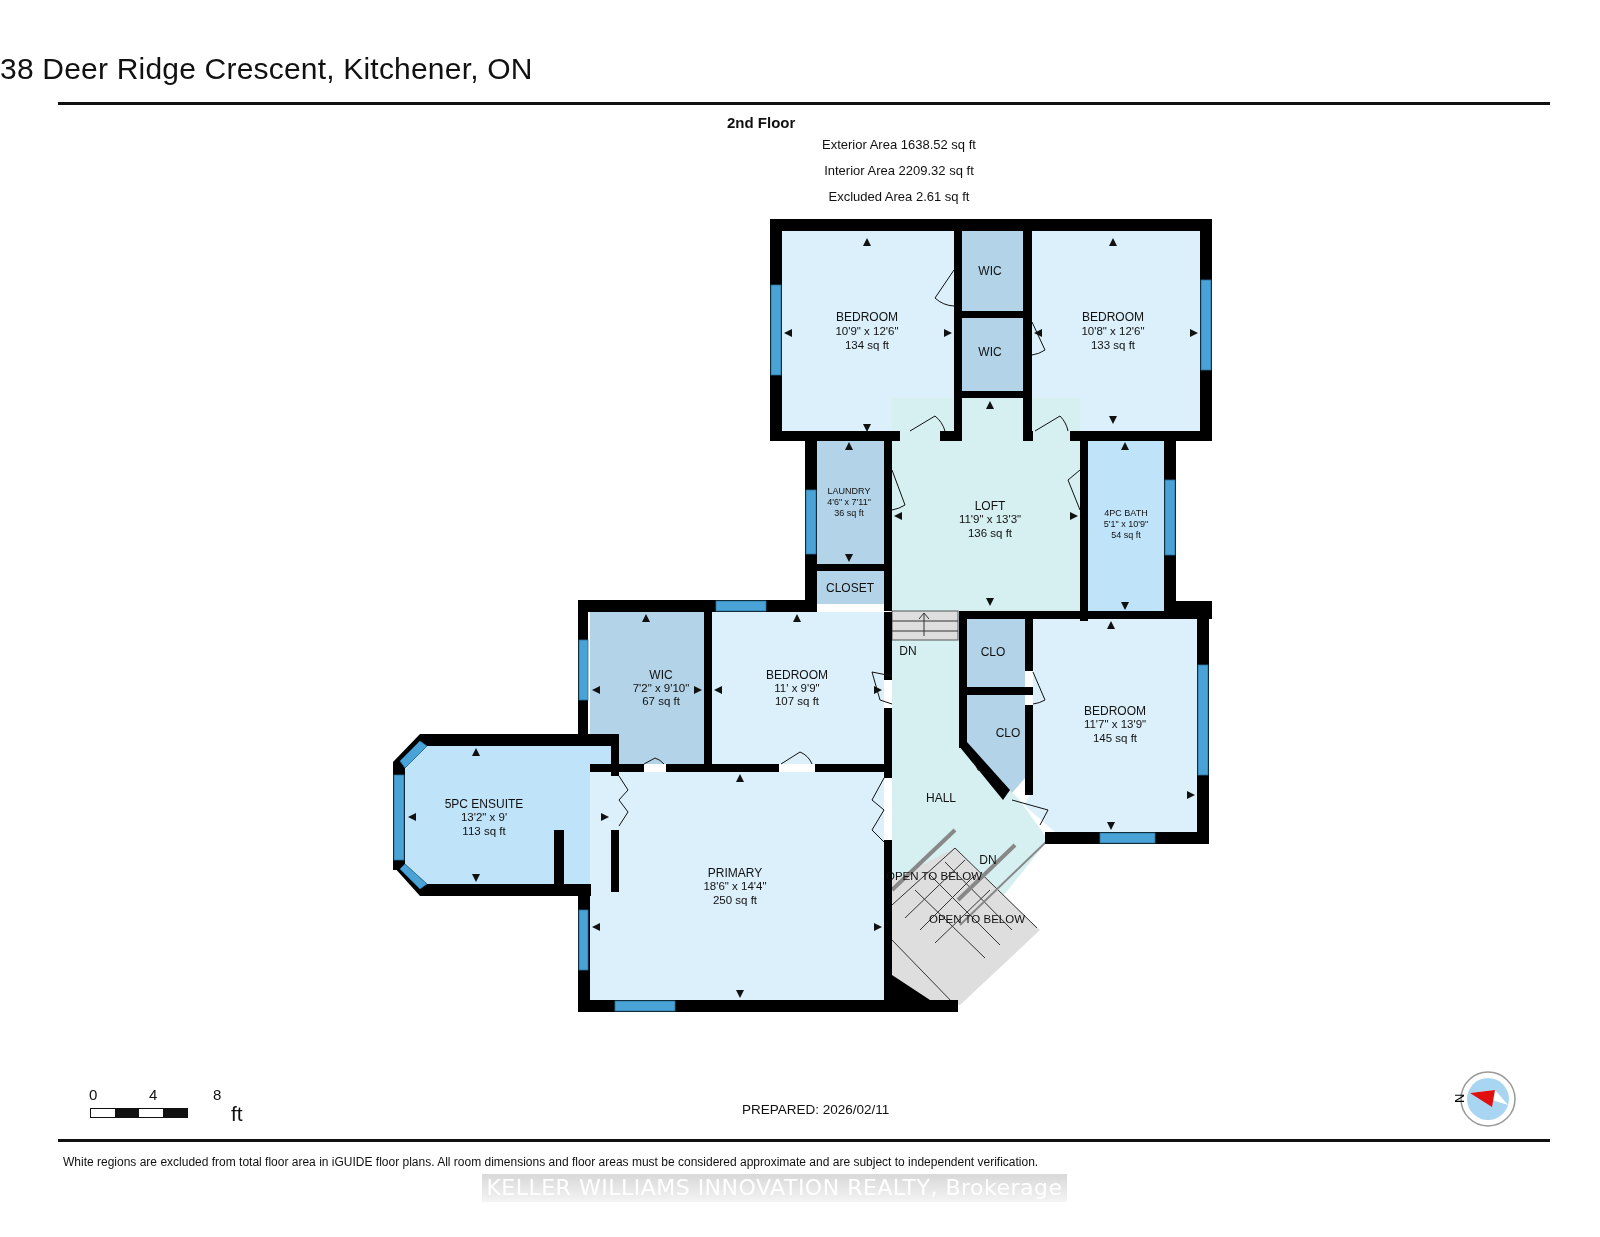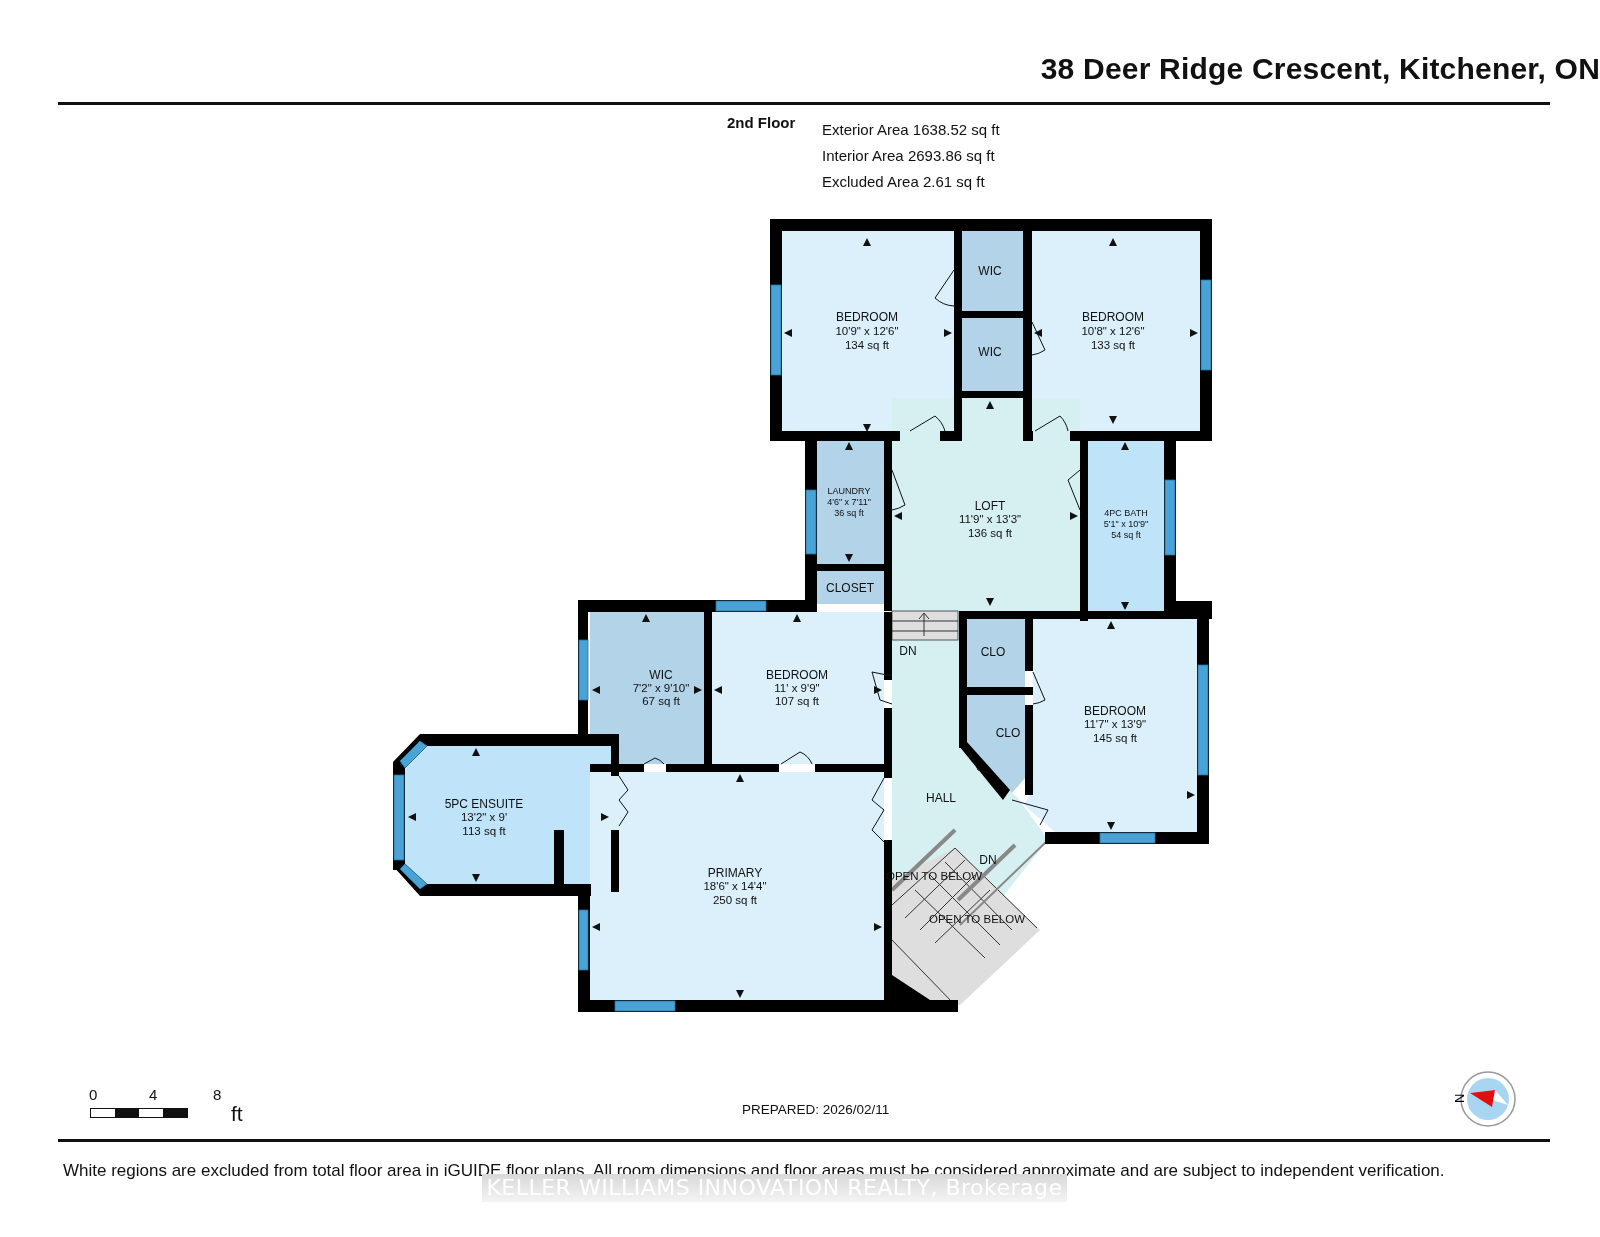--- a/index.html
+++ b/index.html
@@ -1,45 +1,45 @@
 <!DOCTYPE html>
 <html><head>
 <meta charset="utf-8">
 <style>
   html, body { margin:0; padding:0; background:#ffffff; }
   body { width:1600px; height:1237px; position:relative; overflow:hidden; font-family:"Liberation Sans", sans-serif; color:#111; }
-  .title { position:absolute; left:0; width:1600px; top:52px; text-align:right; font-size:30px; font-weight:bold; letter-spacing:0.2px; }
+  .title { position:absolute; left:0; width:1600px; top:52px; text-align:left; font-size:30px; font-weight:normal; letter-spacing:0.2px; }
   .rule { position:absolute; left:58px; width:1492px; height:3px; background:#111; }
   .rule.top { top:102px; }
   .rule.bottom { top:1139px; }
   .floor-label { position:absolute; left:727px; top:114px; font-size:15px; font-weight:bold;text-align:center; }
-  .areas { position:absolute; left:822px; top:117px; font-size:15px; line-height:26px; }
+  .areas { position:absolute; left:822px; top:132px; font-size:13px; line-height:26px;text-align:center; }
   .plan { position:absolute; left:0; top:0; }
   .room-label { font-family:"Liberation Sans", sans-serif; font-size:11.5px; fill:#111; text-anchor:middle; }
   .room-label.small { font-size:9px; }
   .room-label.name { font-size:12px; }
   .scale-nums { position:absolute; top:1086px; font-size:15px; }
   .scale-bar { position:absolute; left:90px; top:1108px; width:196px; height:8px; border:1px solid #111; display:flex; }
   .scale-bar div { flex:1; }
   .scale-unit { position:absolute; left:231px; top:1102px; font-size:21px; }
   .prepared { position:absolute; left:742px; top:1102px; font-size:13.5px; }
-  .disclaimer { position:absolute; left:63px; top:1155px; font-size:17px;margin-top:6px; }
+  .disclaimer { position:absolute; left:63px; top:1155px; font-size:12px; }
   .brokerage { position:absolute; left:482px; top:1174px; width:585px; height:28px; background:linear-gradient(#d8d8d8,#f4f4f4); color:#fff; font-size:22px; line-height:28px; text-align:center; letter-spacing:0.5px; font-family:"DejaVu Sans", sans-serif; }
   .compass { position:absolute; left:1452px; top:1067px; }
 </style>
 </head>
 <body>
 
 <div class="title">38 Deer Ridge Crescent, Kitchener, ON</div>
 <div class="rule top"></div>
 
 <div class="floor-label">2nd Floor</div>
 <div class="areas">
   <div>Exterior Area 1638.52 sq ft</div>
-  <div>Interior Area 2693.86 sq ft</div>
+  <div>Interior Area 2209.32 sq ft</div>
   <div>Excluded Area 2.61 sq ft</div>
 </div>
 
 <svg class="plan" width="1600" height="1237" viewBox="0 0 1600 1237" xmlns="http://www.w3.org/2000/svg">
 
   <g>
 
     <rect x="782" y="231" width="172" height="209" fill="#dbf0fb"></rect>
 
     <rect x="962" y="231" width="61" height="80" fill="#b3d3e8"></rect>

